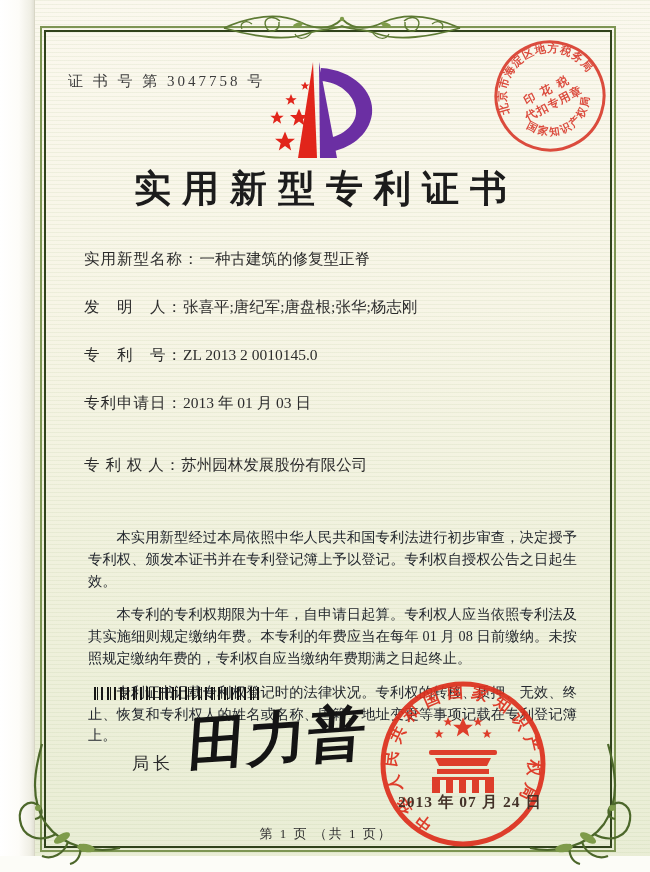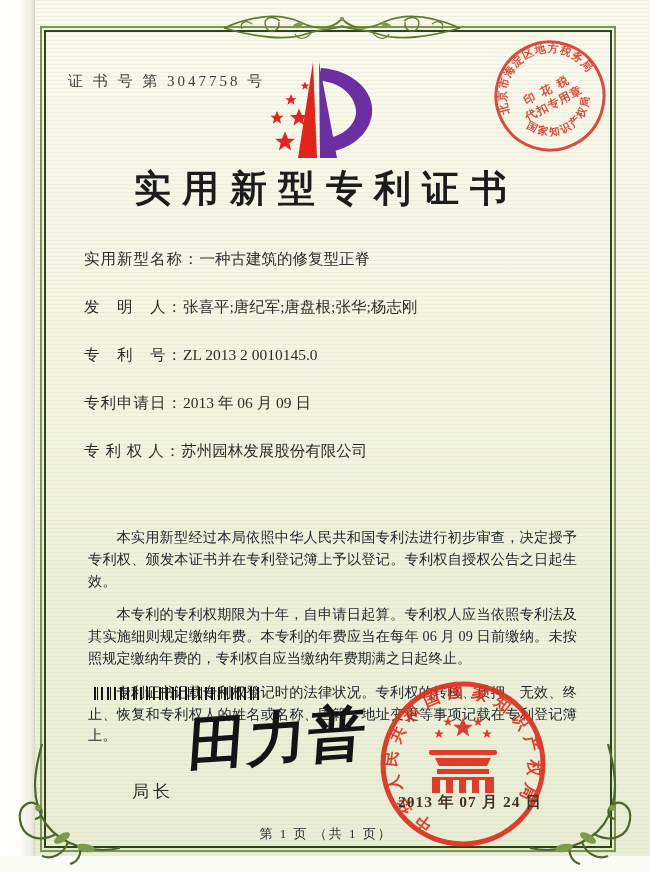--- a/index.html
+++ b/index.html
@@ -21,34 +21,34 @@
   .ornament-top{position:absolute;left:222px;top:4px;}
   .flourish{position:absolute;}
   
   .cert-no{position:absolute;left:68px;top:72px;font-size:15px;letter-spacing:3px;color:#3c3c3c;}
   .logo{position:absolute;left:253px;top:54px;}
   .title{position:absolute;left:40px;top:164px;width:572px;text-align:center;
     font-size:37px;font-weight:600;letter-spacing:11px;color:#1c1c1c;}
   
   .field{position:absolute;left:84px;font-size:15.5px;color:#2c2c2c;white-space:nowrap;}
   .field .flabel{letter-spacing:1px;}
-  .f0{top:249px}.f1{top:297px}.f2{top:345px}.f3{top:393px}.f4{top:441px}.f5{top:489px}
+  .f0{top:249px}.f1{top:297px}.f2{top:345px}.f3{top:393px}.f4{top:455px}.f5{top:489px}
   
   .body-text{position:absolute;left:76px;top:515px;width:513px;color:#23272e;
     font-size:14.2px;line-height:21.8px;text-align:justify;}
   .body-text p{margin:12px;text-indent:2em;}
   
   .barcode{position:absolute;left:94px;top:687px;width:168px;height:13px;
     background:repeating-linear-gradient(90deg,
       #161616 0 1.6px, transparent 1.6px 3.2px,
       #161616 3.2px 4.1px, transparent 4.1px 6.8px,
       #161616 6.8px 8.6px, transparent 8.6px 9.6px,
       #161616 9.6px 10.4px, transparent 10.4px 13px);}
   
-  .sig-title{position:absolute;left:132px;top:780px;font-size:17px;letter-spacing:4px;color:#2c2c2c;}
+  .sig-title{position:absolute;left:132px;top:752px;font-size:17px;letter-spacing:4px;color:#2c2c2c;}
   .sig-name{position:absolute;left:188px;top:700px;font-size:58px;font-weight:600;color:#141414;
     letter-spacing:2px;transform:rotate(-4deg) skewX(-8deg);
     font-family:"DejaVu Serif","Liberation Serif",serif;}
   
   .tax-seal{position:absolute;left:490px;top:36px;transform:rotate(-27deg);}
   .office-seal{position:absolute;left:372px;top:672px;}
   .seal-date{position:absolute;left:392px;top:792px;width:156px;text-align:center;
     font-size:15.5px;font-weight:600;color:#433228;letter-spacing:1px;}
   
   .page-note{position:absolute;left:40px;top:825px;width:572px;text-align:center;
@@ -156,29 +156,29 @@
   <div class="field f0">
     <span class="flabel">实用新型名称：</span><span>一种古建筑的修复型正脊</span>
   </div>
   <div class="field f1">
     <span class="flabel">发　明　人：</span><span>张喜平;唐纪军;唐盘根;张华;杨志刚</span>
   </div>
   <div class="field f2">
     <span class="flabel">专　利　号：</span><span>ZL 2013 2 0010145.0</span>
   </div>
   <div class="field f3">
-    <span class="flabel">专利申请日：</span><span>2013 年 06 月 09 日</span>
+    <span class="flabel">专利申请日：</span><span>2013 年 01 月 03 日</span>
   </div>
   <div class="field f4">
     <span class="flabel">专 利 权 人：</span><span>苏州园林发展股份有限公司</span>
   </div>
 
   <div class="body-text">
     <p>本实用新型经过本局依照中华人民共和国专利法进行初步审查，决定授予专利权、颁发本证书并在专利登记簿上予以登记。专利权自授权公告之日起生效。</p>
-    <p>本专利的专利权期限为十年，自申请日起算。专利权人应当依照专利法及其实施细则规定缴纳年费。本专利的年费应当在每年 06 月 09 日前缴纳。未按照规定缴纳年费的，专利权自应当缴纳年费期满之日起终止。</p>
+    <p>本专利的专利权期限为十年，自申请日起算。专利权人应当依照专利法及其实施细则规定缴纳年费。本专利的年费应当在每年 01 月 08 日前缴纳。未按照规定缴纳年费的，专利权自应当缴纳年费期满之日起终止。</p>
     <p>专利证书记载专利权登记时的法律状况。专利权的转移、质押、无效、终止、恢复和专利权人的姓名或名称、国籍、地址变更等事项记载在专利登记簿上。</p>
   </div>
 
   <div class="barcode"></div>
 
   <div class="sig-title">局长</div>
   <div class="sig-name">田力普</div>
 
   <svg class="office-seal" width="182" height="186" viewBox="0 0 182 186">
     <defs>

